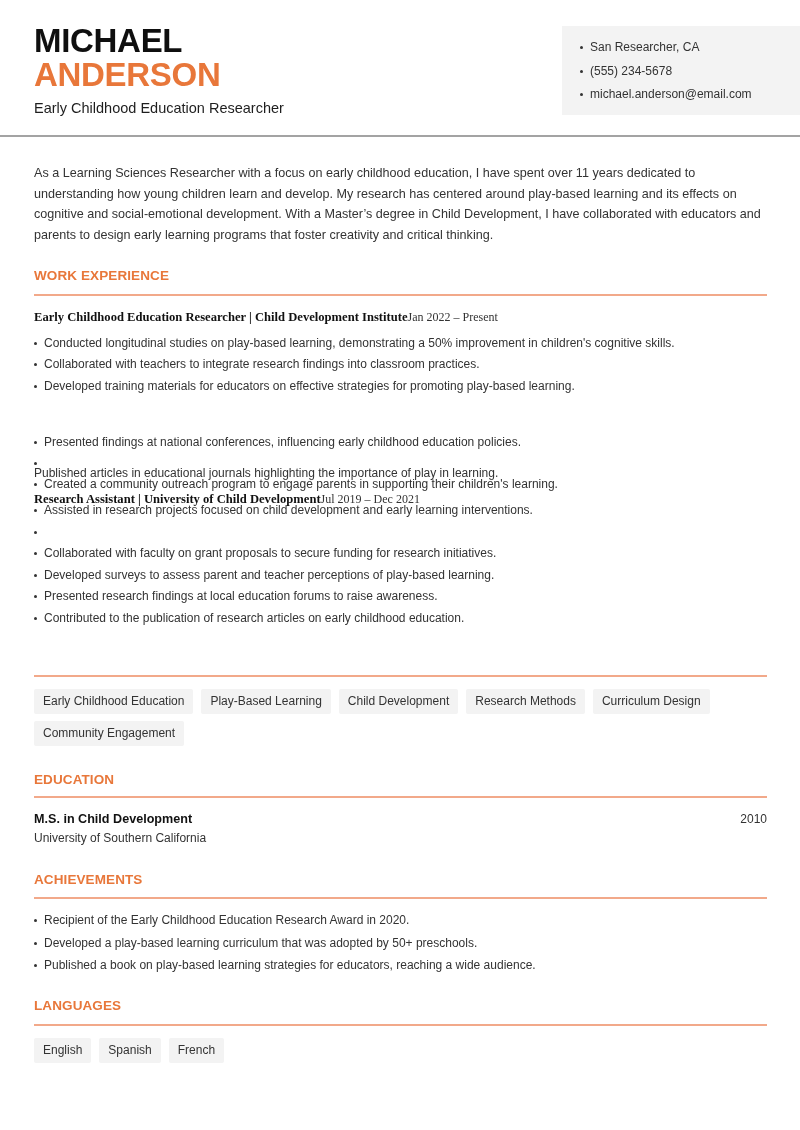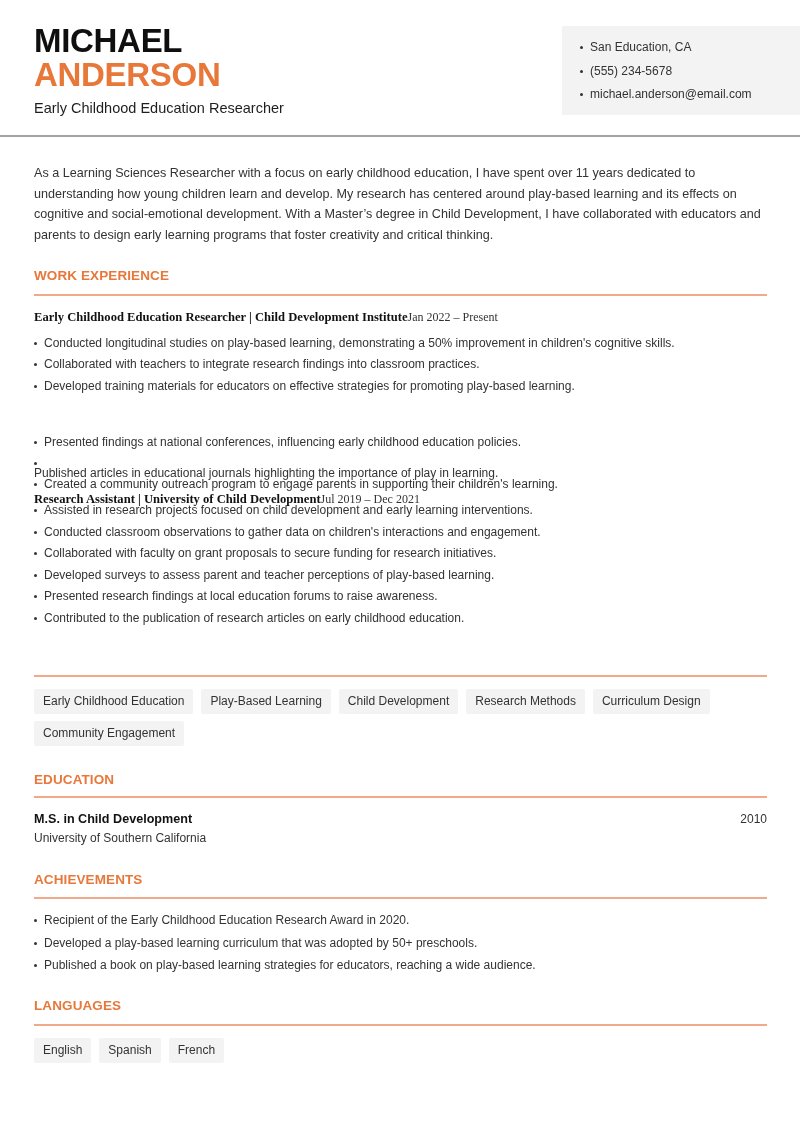--- a/index.html
+++ b/index.html
@@ -30,21 +30,21 @@
 </head>
 <body>
 
 <div class="header">
   <div class="name-first">MICHAEL</div>
   <div class="name-last">ANDERSON</div>
   <div class="job-title">Early Childhood Education Researcher</div>
   <div class="contact-box">
     <div class="contact-item">
         <span class="bullet"></span>
-        <span>San Education, CA</span>
+        <span>San Researcher, CA</span>
       </div>
     <div class="contact-item">
         <span class="bullet"></span>
         <span>(555) 234-5678</span>
       </div>
     <div class="contact-item">
         <span class="bullet"></span>
         <span>michael.anderson@email.com</span>
       </div>
   </div>
@@ -90,21 +90,20 @@
   <span class="job-role">Research Assistant | University of Child Development</span>
   <span class="job-date">Jul 2019 – Dec 2021</span>
 </div>
 <ul class="list" style="top:502px;">
   <li style="height:21.5px;">
       <span class="bullet"></span>
       <span>Assisted in research projects focused on child development and early learning interventions.</span>
     </li>
   <li style="height:21.5px;">
       <span class="bullet"></span>
-      <span>Conducted classroom observations to gather data on children's interactions and engagement.</span>
     </li>
   <li style="height:21.5px;">
       <span class="bullet"></span>
       <span>Collaborated with faculty on grant proposals to secure funding for research initiatives.</span>
     </li>
   <li style="height:21.5px;">
       <span class="bullet"></span>
       <span>Developed surveys to assess parent and teacher perceptions of play-based learning.</span>
     </li>
   <li style="height:21.5px;">

